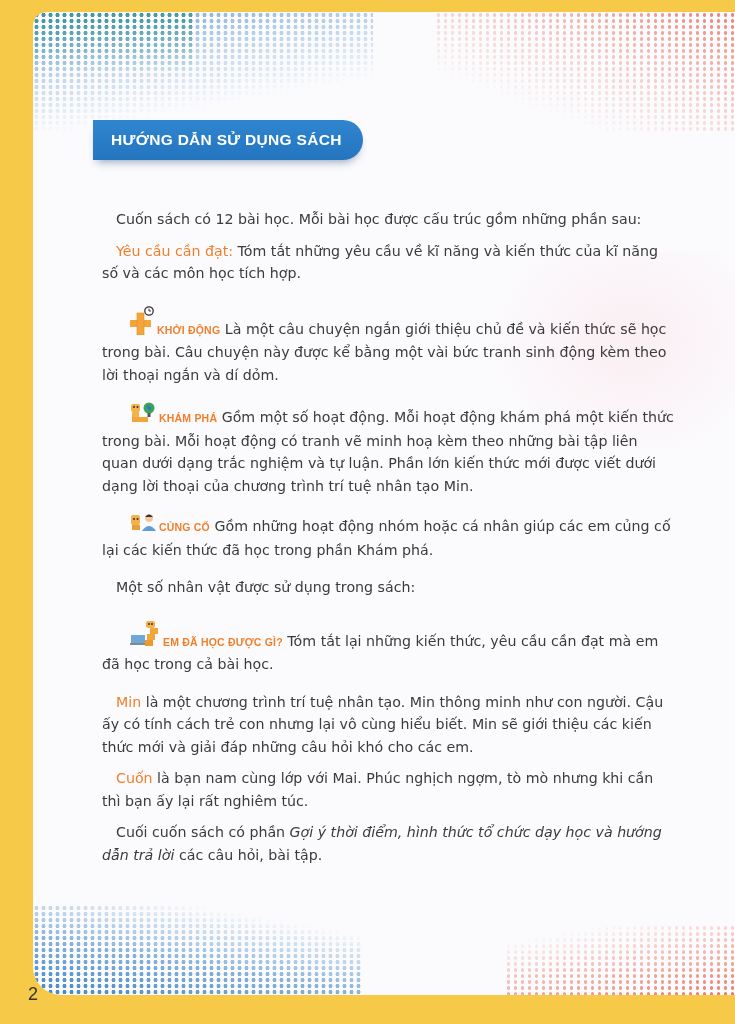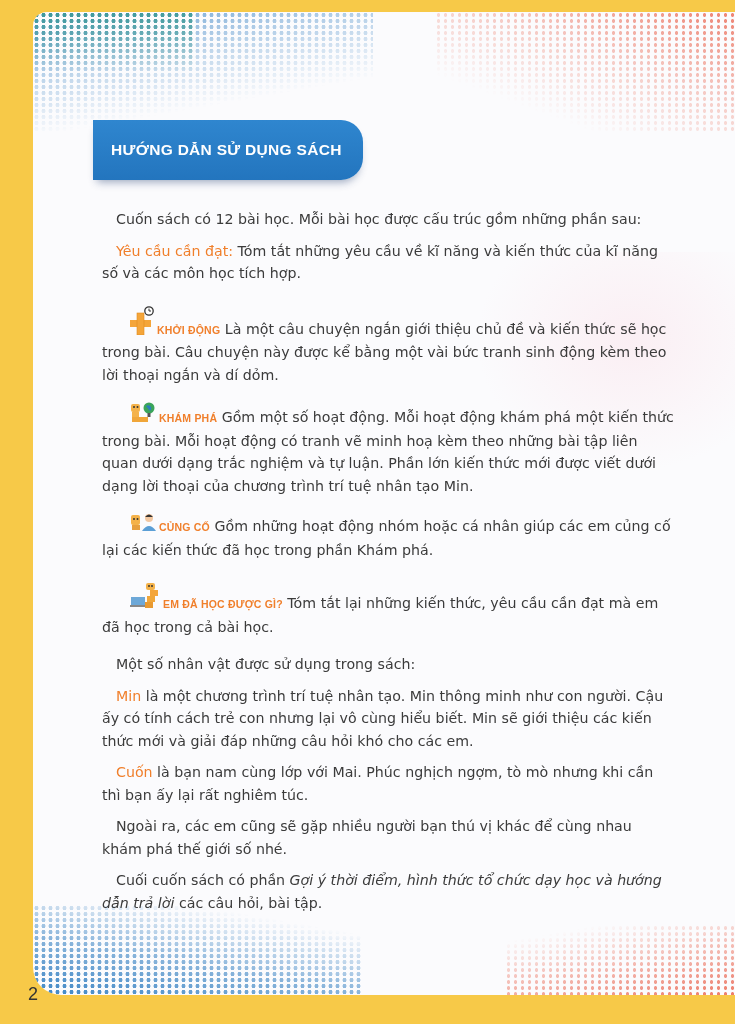--- a/index.html
+++ b/index.html
@@ -53,21 +53,21 @@
     -webkit-mask-image: linear-gradient(-10deg, #000 0%, rgba(0,0,0,0.5) 45%, transparent 85%);
     mask-image: linear-gradient(-10deg, #000 0%, rgba(0,0,0,0.5) 45%, transparent 85%);
   }
   .watermark-pink {
     position: absolute; right: 0; top: 240px; width: 260px; height: 220px;
     background: radial-gradient(ellipse at 60% 40%, rgba(250,215,225,0.35), transparent 70%);
   }
 
   
   .banner {
-    position: absolute; left: 93px; top: 120px; width: 270px; height: 60px;
+    position: absolute; left: 93px; top: 120px; width: 270px; height: 40px;
     background: linear-gradient(180deg, #2f86cf 0%, #2375be 100%);
     border-radius: 0 22px 22px 0;
     box-shadow: 0 6px 8px -4px rgba(30,60,110,0.45);
     display: flex; align-items: center;
   }
   .banner-title {
     margin-left: 18px; color: #ffffff;
     font-family: "Liberation Sans", sans-serif; font-weight: bold;
     font-size: 15.5px; letter-spacing: 0.3px;
   }
@@ -152,47 +152,46 @@
         <circle cx="4" cy="7" r="1" fill="#333"></circle>
           <circle cx="7.5" cy="7" r="1" fill="#333"></circle>
         <rect x="2" y="13" width="8" height="5" fill="#e7a040"></rect>
         <circle cx="19" cy="6" r="4" fill="#f2c7a0"></circle>
         <path d="M15 5 q4 -5 8 0" fill="#333"></path>
         <path d="M12 19 q7 -10 14 0 z" fill="#5b9fd6"></path>
       </svg>
     </span><span class="label">CỦNG CỐ</span><span>  Gồm những hoạt động nhóm hoặc cá nhân giúp các em củng cố lại các kiến thức đã học trong phần Khám phá.</span>
   </p>
 
+  <p class="para" style="margin-top:6px;">Một số nhân vật được sử dụng trong sách:</p>
+
   <p class="para block" style="margin-top:20px;">
     <span class="icon-wrap">
       <svg width="32" height="28" viewBox="0 0 32 28">
         <rect x="1" y="16" width="14" height="8" fill="#6da8d8"></rect>
         <rect x="0" y="24" width="17" height="2" fill="#888"></rect>
         <rect x="16" y="2" width="9" height="7" rx="2" fill="#f4b24a"></rect>
         <circle cx="19" cy="5" r="1" fill="#333"></circle>
           <circle cx="22" cy="5" r="1" fill="#333"></circle>
         <rect x="20" y="9" width="8" height="6" fill="#f4a53a"></rect>
         <rect x="17" y="15" width="8" height="6" fill="#f0a63a"></rect>
         <rect x="15" y="21" width="8" height="6" fill="#e99a30"></rect>
       </svg>
     </span><span class="label">EM ĐÃ HỌC ĐƯỢC GÌ?</span><span> Tóm tắt lại những kiến thức, yêu cầu cần đạt mà em đã học trong cả bài học.</span>
   </p>
 
-  <p class="para" style="margin-top:6px;">Một số nhân vật được sử dụng trong sách:</p>
-
   <p class="para">
     <span class="hl">Min</span><span> là một chương trình trí tuệ nhân tạo. Min thông minh như con người. Cậu ấy có tính cách trẻ con nhưng lại vô cùng hiểu biết. Min sẽ giới thiệu các kiến thức mới và giải đáp những câu hỏi khó cho các em.</span>
   </p>
 
 
   <p class="para">
     <span class="hl">Cuốn</span><span> là bạn nam cùng lớp với Mai. Phúc nghịch ngợm, tò mò nhưng khi cần thì bạn ấy lại rất nghiêm túc.</span>
   </p>
 
-  <p class="para">Ngoài ra, các em cũng sẽ gặp nhiều người bạn thú vị khác để cùng nhau khám phá thế giới số nhé.</p>
 
   <p class="para">
     <span>Cuối cuốn sách có phần </span><em>Gợi ý thời điểm, hình thức tổ chức dạy học và hướng dẫn trả lời</em><span> các câu hỏi, bài tập.</span>
   </p>
 </div>
 
 <div class="page-num">2</div>
 
 <style>
   

